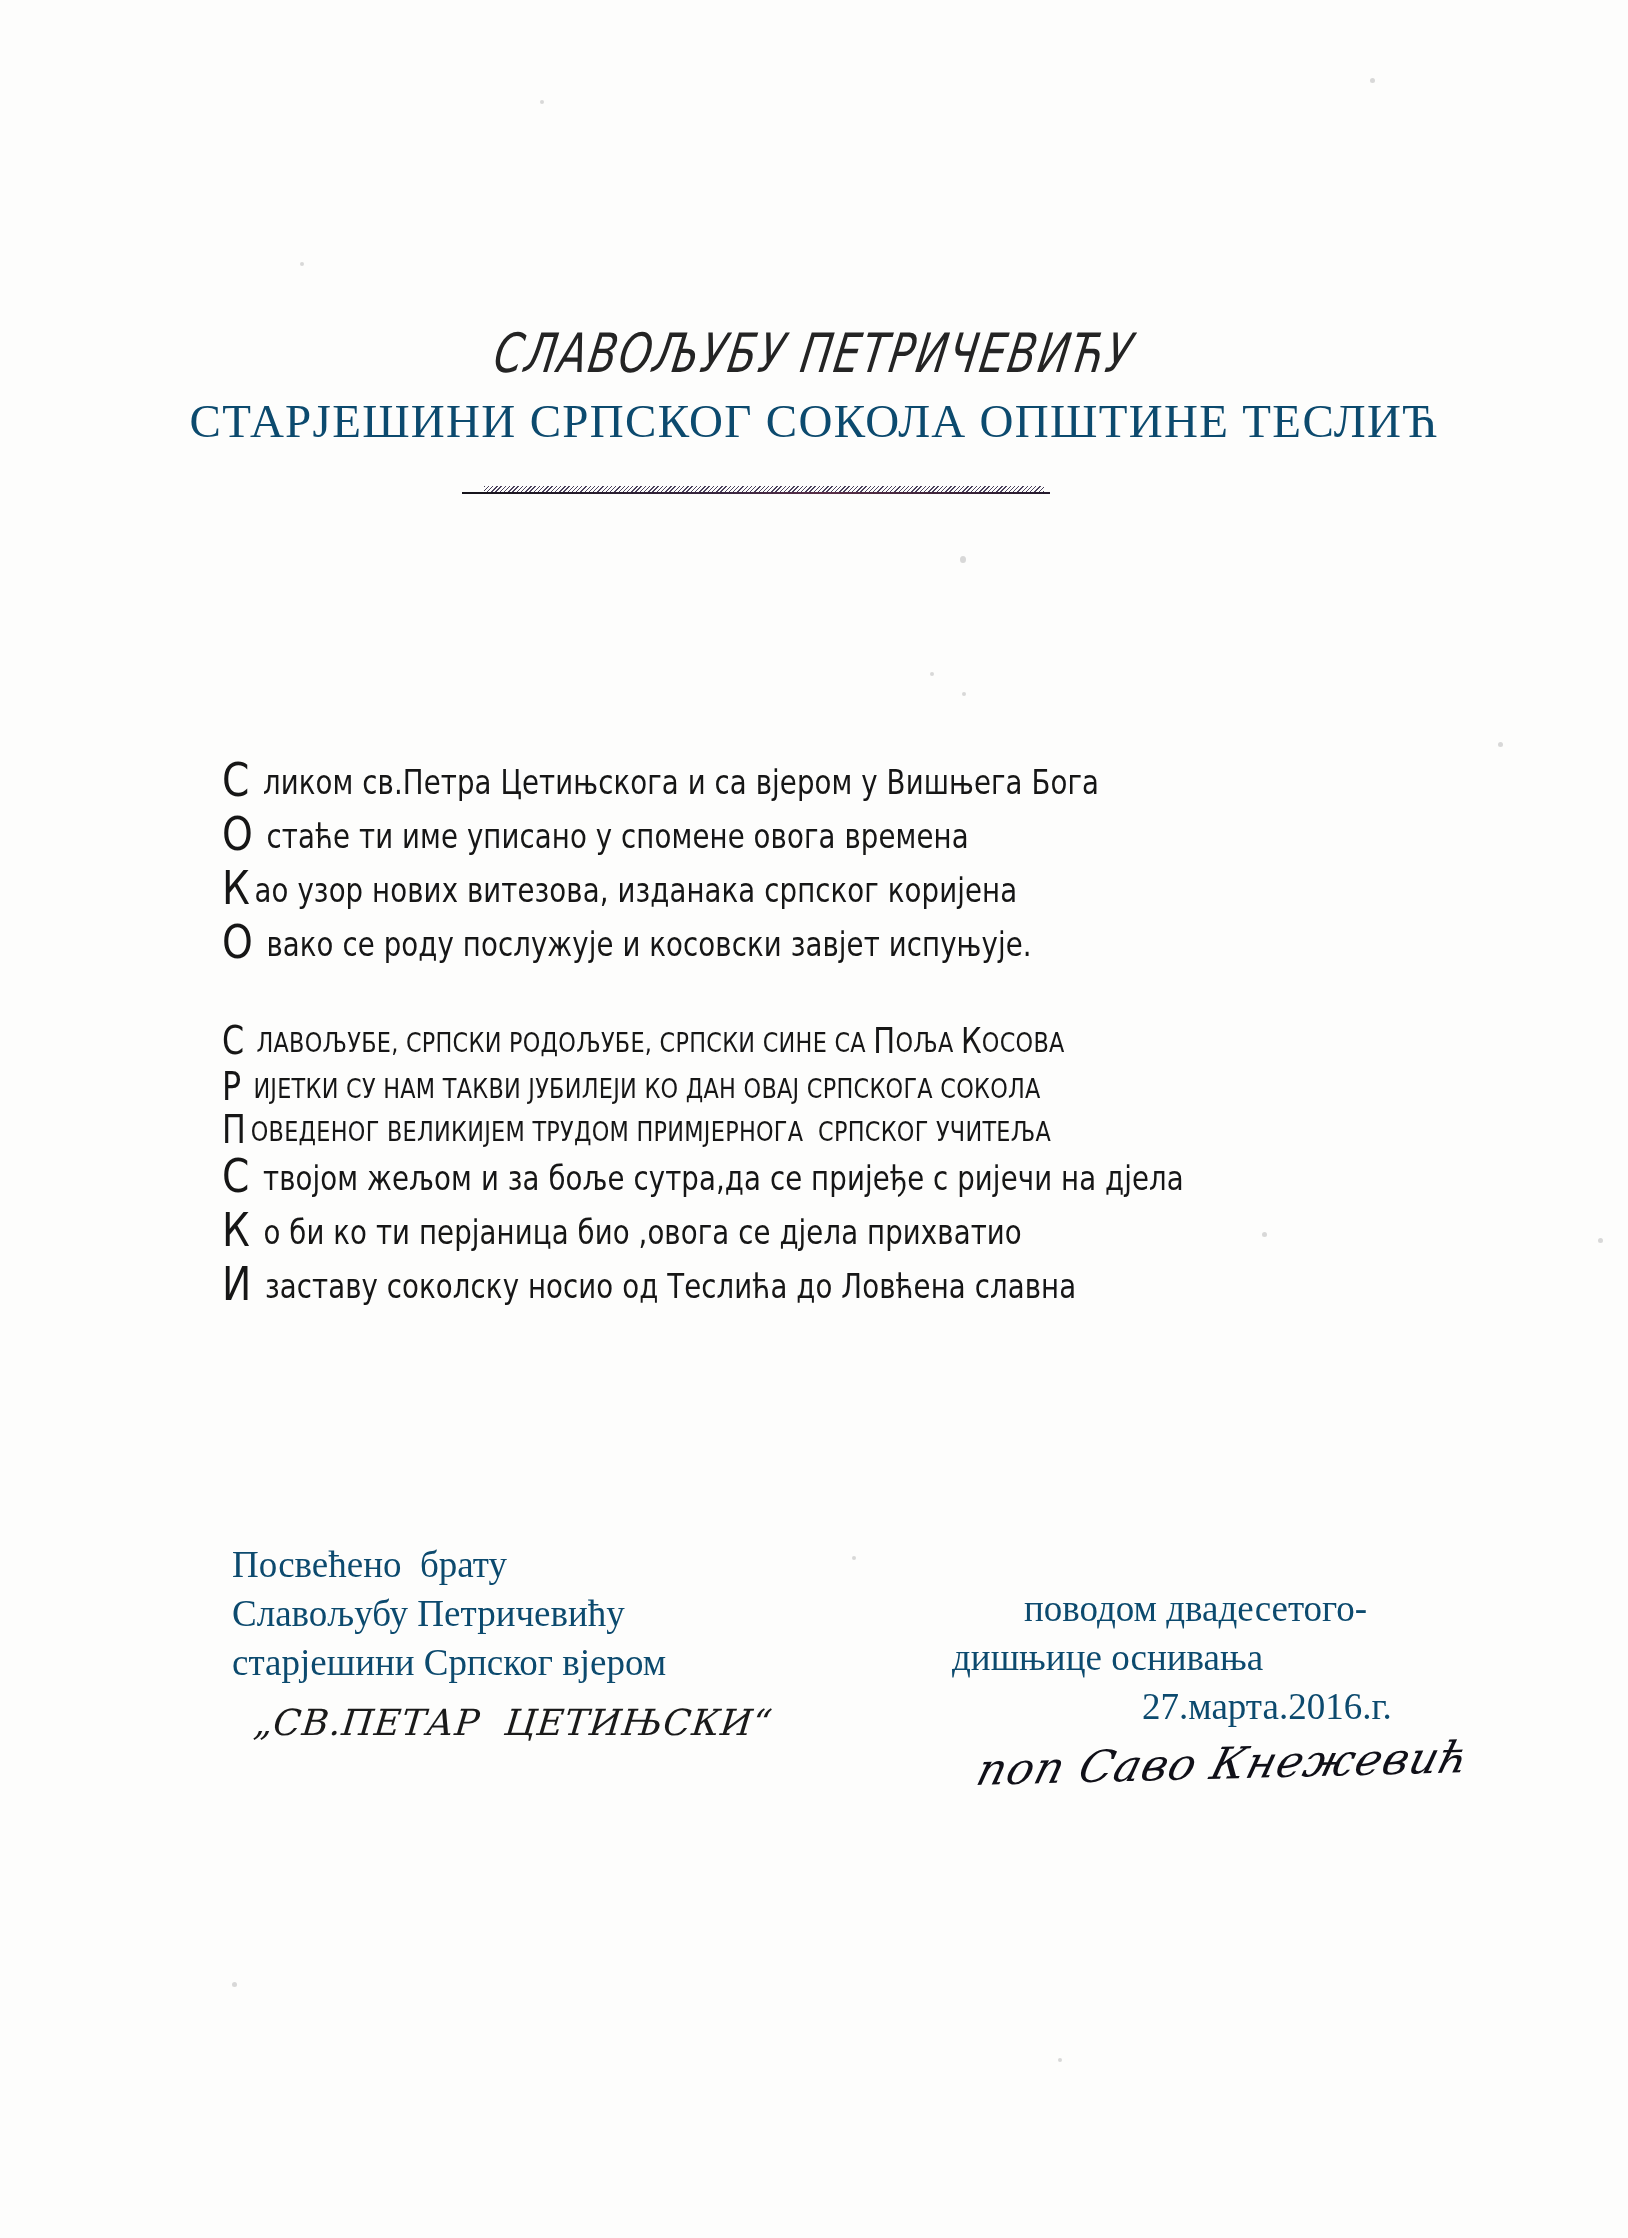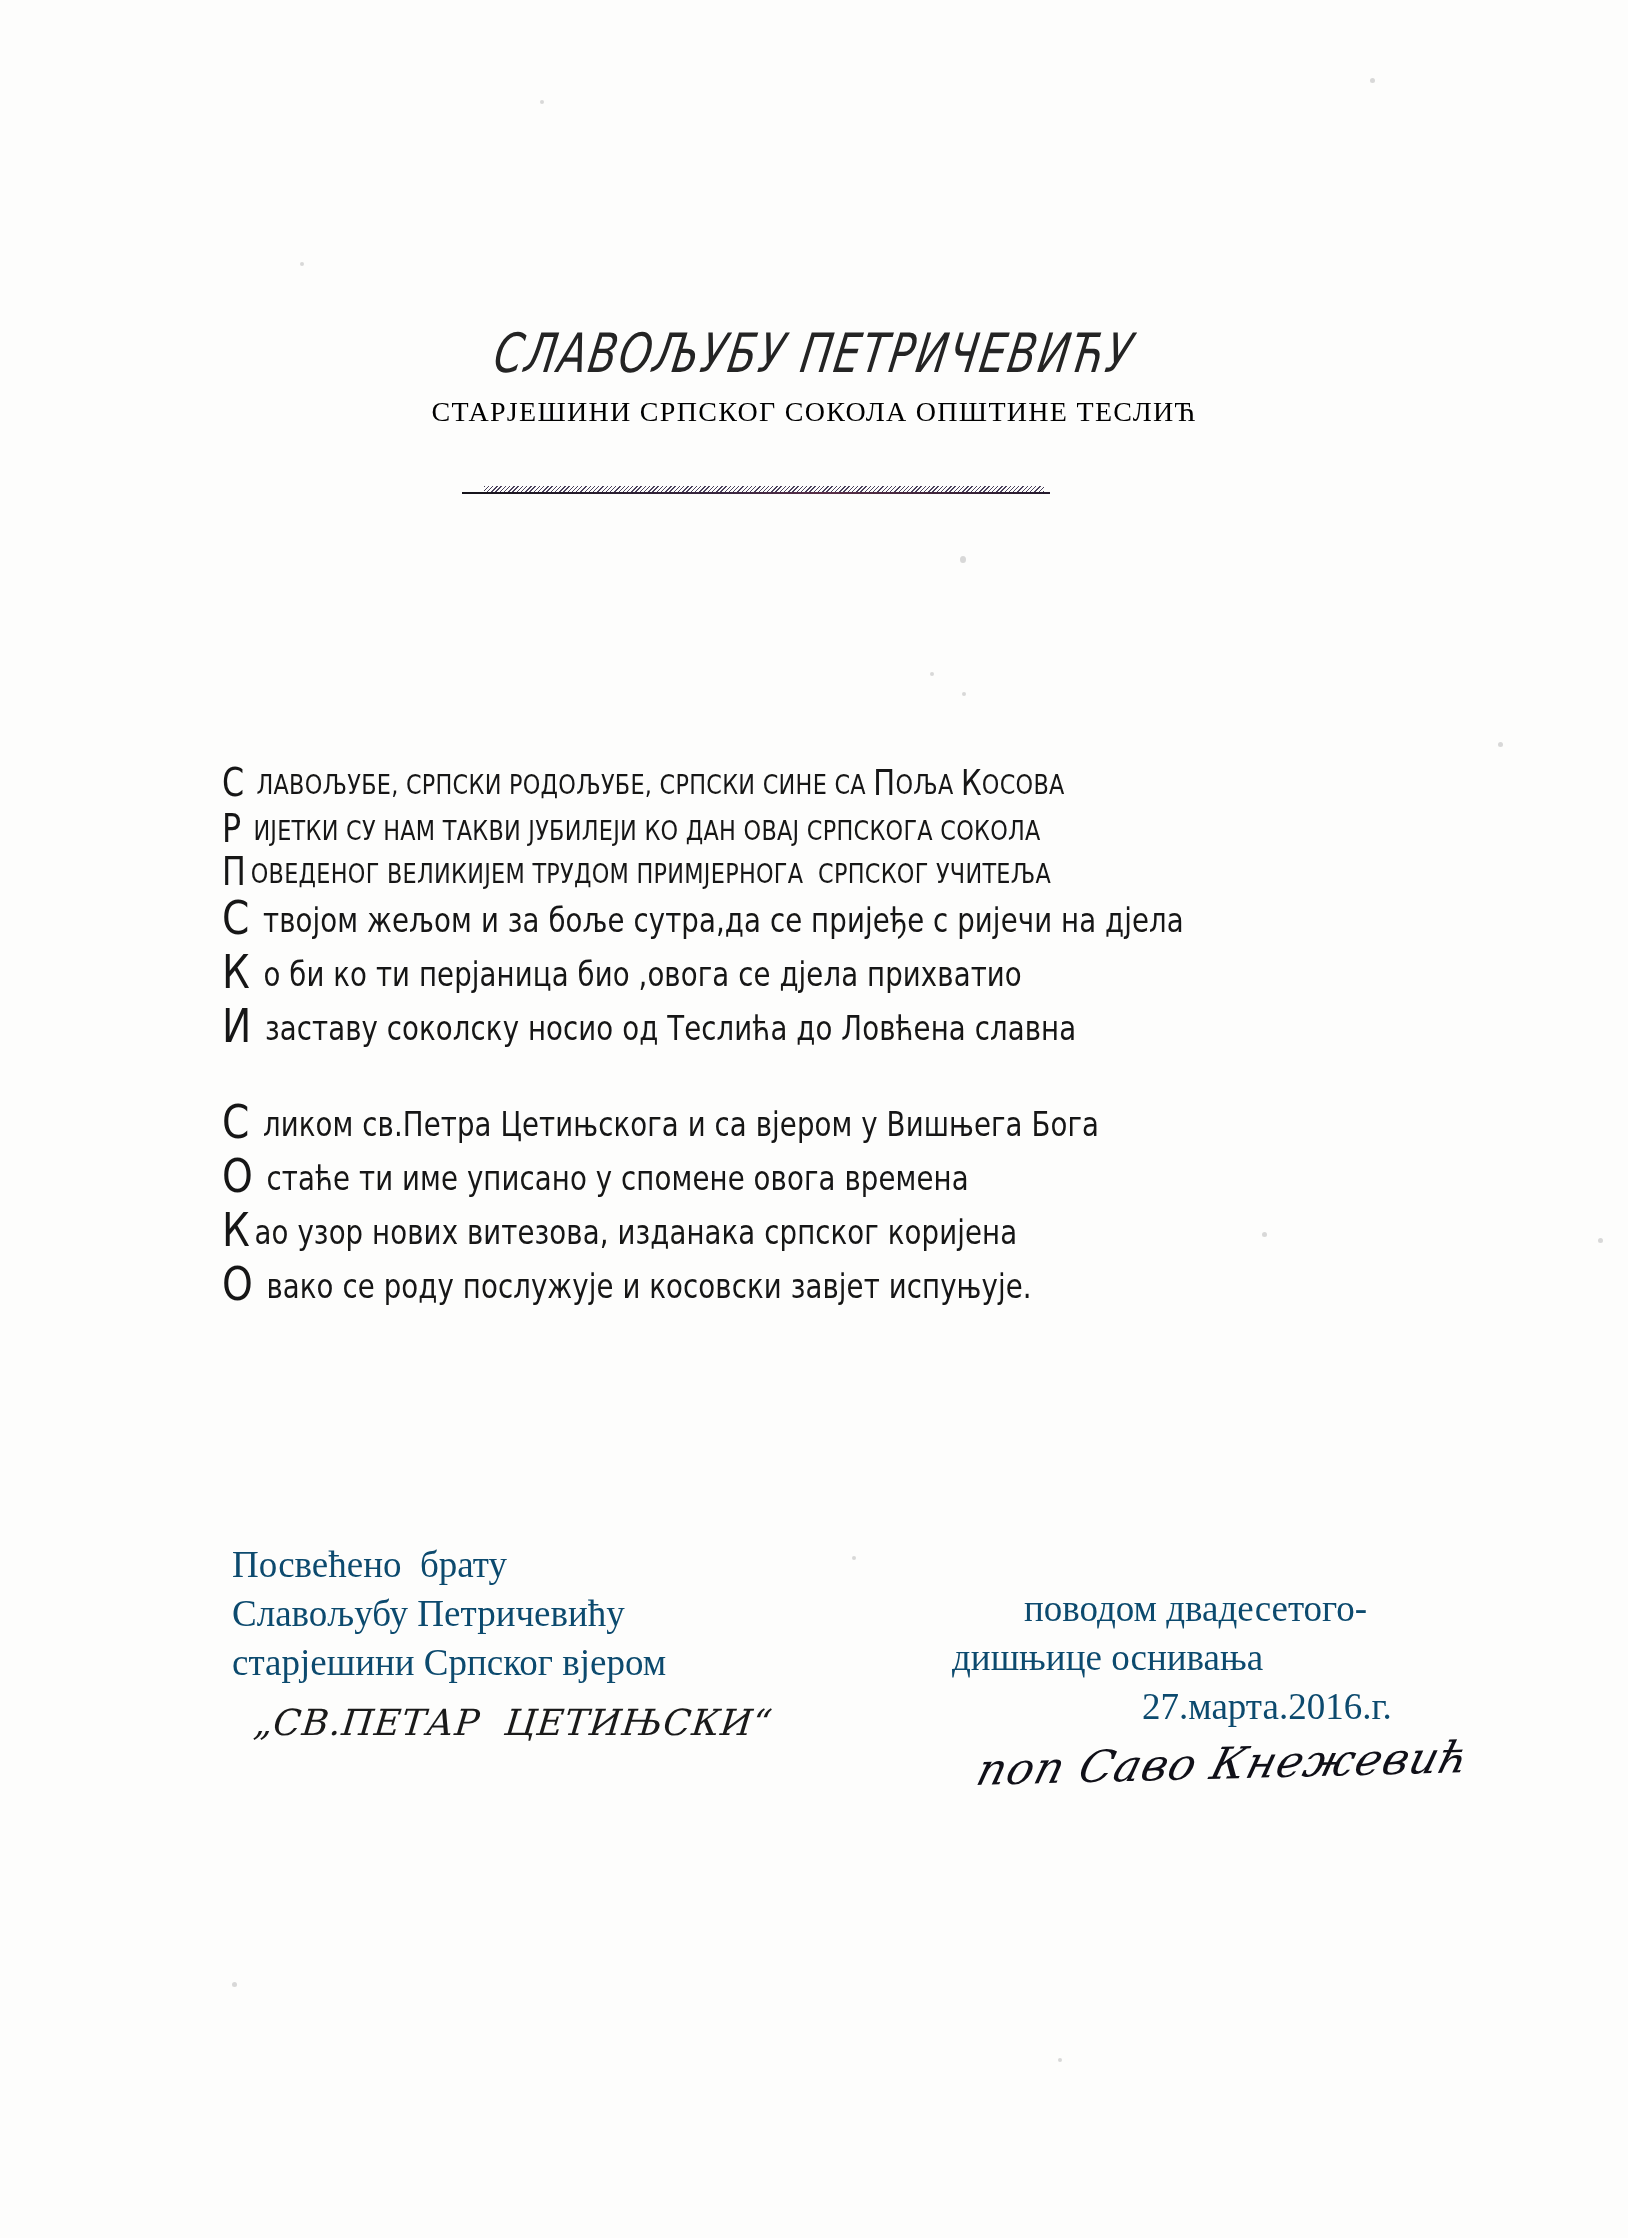--- a/index.html
+++ b/index.html
@@ -42,23 +42,23 @@
     font-style: italic;
     font-stretch: condensed;
     color: #242424;
     transform: skewX(-9deg) scaleY(1.18);
     display: inline-block;
     line-height: 1;
   }
   .doc-subtitle {
     margin-top: 22px;
     font-family: "Liberation Serif", serif;
-    font-size: 28px;
+    font-size: 47px;
     letter-spacing: 1.3px;
-    color: #000000;
+    color: #0c4a6e;
     line-height: 1;
   }
 
   .divider {
     position: absolute;
     left: 462px;
     top: 486px;
     width: 588px;
     height: 10px;
   }
@@ -200,34 +200,34 @@
     <div class="doc-subtitle">СТАРЈЕШИНИ СРПСКОГ СОКОЛА ОПШТИНЕ ТЕСЛИЋ</div>
   </div>
 
   <div class="divider">
     <div class="wave"></div>
     <div class="rule"></div>
   </div>
 
   <div class="poem">
     <div class="stanza">
+      <span class="pline mixed"><span class="drop">С</span><span> ликом св.Петра Цетињскога и са вјером у Вишњега Бога</span></span>
+      <span class="pline mixed"><span class="drop">О</span><span> стаће ти име уписано у спомене овога времена</span></span>
+      <span class="pline mixed"><span class="drop">К</span><span>ао узор нових витезова, изданака српског коријена</span></span>
+      <span class="pline mixed"><span class="drop">О</span><span> вако се роду послужује и косовски завјет испуњује.</span></span>
+    </div>
+
+    <div class="stanza">
       <span class="pline caps"><span class="drop">С</span><span> ЛАВОЉУБЕ, СРПСКИ РОДОЉУБЕ, СРПСКИ СИНЕ СА </span><span class="mid">П</span><span>ОЉА </span><span class="mid">К</span><span>ОСОВА</span></span>
       <span class="pline caps"><span class="drop">Р</span><span> ИЈЕТКИ СУ НАМ ТАКВИ ЈУБИЛЕЈИ КО ДАН ОВАЈ СРПСКОГА СОКОЛА</span></span>
       <span class="pline caps"><span class="drop">П</span><span>ОВЕДЕНОГ ВЕЛИКИЈЕМ ТРУДОМ ПРИМЈЕРНОГА  СРПСКОГ УЧИТЕЉА</span></span>
       <span class="pline mixed"><span class="drop">С</span><span> твојом жељом и за боље сутра,да се пријеђе с ријечи на дјела</span></span>
       <span class="pline mixed"><span class="drop">К</span><span> о би ко ти перјаница био ,овога се дјела прихватио</span></span>
       <span class="pline mixed"><span class="drop">И</span><span> заставу соколску носио од Теслића до Ловћена славна</span></span>
     </div>
-
-    <div class="stanza">
-      <span class="pline mixed"><span class="drop">С</span><span> ликом св.Петра Цетињскога и са вјером у Вишњега Бога</span></span>
-      <span class="pline mixed"><span class="drop">О</span><span> стаће ти име уписано у спомене овога времена</span></span>
-      <span class="pline mixed"><span class="drop">К</span><span>ао узор нових витезова, изданака српског коријена</span></span>
-      <span class="pline mixed"><span class="drop">О</span><span> вако се роду послужује и косовски завјет испуњује.</span></span>
-    </div>
   </div>
 
   <div class="footer-left">
     <div class="ded">Посвећено  брату</div>
     <div class="ded">Славољубу Петричевићу</div>
     <div class="ded">старјешини Српског вјером</div>
     <div class="org-name">„СВ.ПЕТАР  ЦЕТИЊСКИ“</div>
   </div>
 
   <div class="footer-right">

